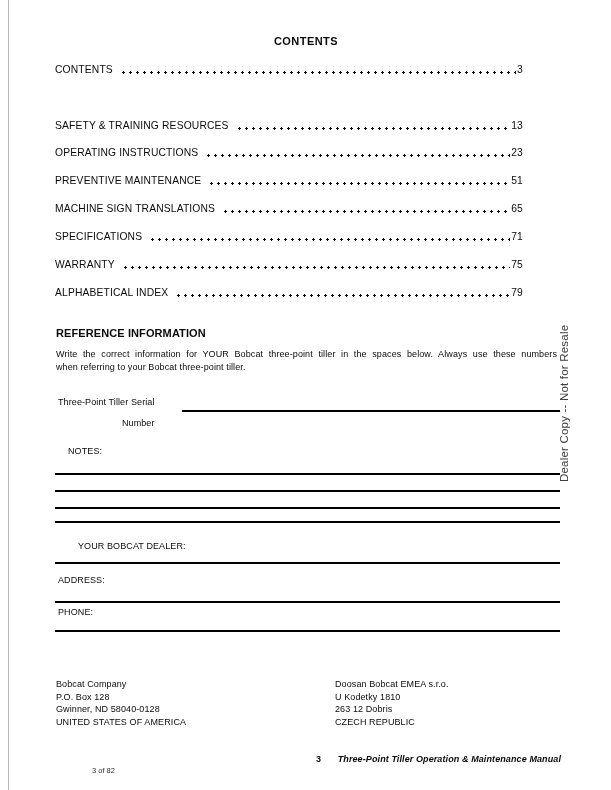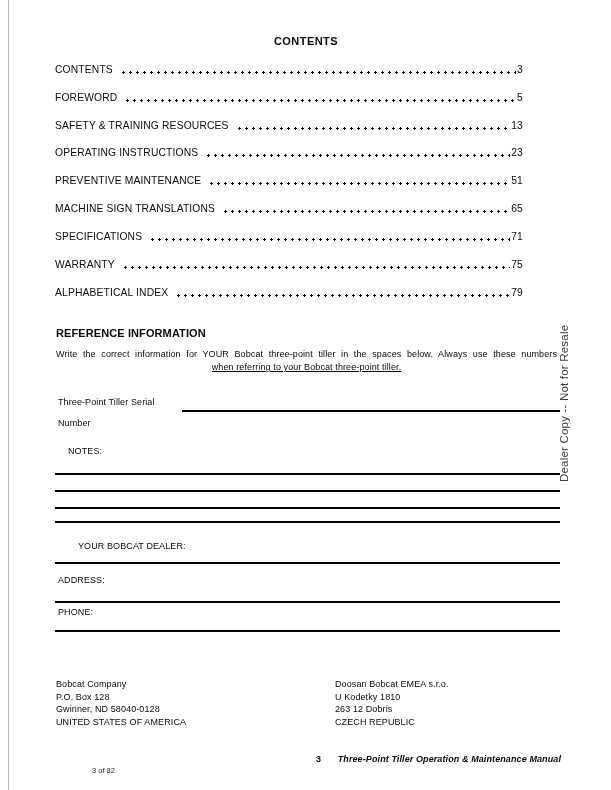--- a/index.html
+++ b/index.html
@@ -18,24 +18,24 @@
     font-size:10.3px; line-height:12px; letter-spacing:0.15px; }
   .toc-label { white-space:nowrap; }
   .toc-dots { flex:1; height:3px; margin:0 1px 2px 7px;
     background-image:radial-gradient(circle, #0a0a0a 1px, rgba(0,0,0,0) 1.25px);
     background-size:7px 3px; background-repeat:repeat-x; background-position:0 50%; }
   .toc-page { white-space:nowrap; }
 
   .ref-heading { position:absolute; top:327px; left:56px; font-size:11px; font-weight:bold; letter-spacing:0.1px; }
   .ref-para { position:absolute; top:348px; left:56px; width:501px; font-size:9px; line-height:13px; letter-spacing:0.1px; }
   .ref-para .l1 { text-align:justify; text-align-last:justify; }
-  .ref-para .l2 { text-align:center;text-decoration:underline; }
+  .ref-para .l2 { text-align:left; }
 
   .lbl { position:absolute; font-size:9px; line-height:10.5px; letter-spacing:0.1px; white-space:pre-line; }
-  .serial-label { top:386px; left:58px; }
+  .serial-label { top:386px; left:58px;text-align:right; }
   .notes-label  { top:446px; left:68px; }
   .dealer-label { top:541px; left:58px;margin-left:20px; }
   .address-label{ top:575px; left:58px; }
   .phone-label  { top:607px; left:58px; }
 
   .rule { position:absolute; height:1.7px; background:#000000; }
   .rule-serial { top:410px; left:182px; width:378px; }
   .rule-wide   { left:55px; width:505px; }
   .rule-n1 { top:473px; } .rule-n2 { top:490px; } .rule-n3 { top:507px; } .rule-n4 { top:521px; }
   .rule-dealer { top:562px; } .rule-address { top:601px; } .rule-phone { top:630px; }
@@ -59,25 +59,20 @@
 <div class="page">
 
   <div class="edge-line"></div>
 
   <div class="doc-title">CONTENTS</div>
 
   <div class="toc-row" style="top:64px">
     <span class="toc-label">CONTENTS</span>
       <span class="toc-dots"></span>
       <span class="toc-page">3</span>
-  </div>
-  <div class="toc-row" style="top:92px">
-    <span class="toc-label">FOREWORD</span>
-      <span class="toc-dots"></span>
-      <span class="toc-page">5</span>
   </div>
   <div class="toc-row" style="top:120px">
     <span class="toc-label">SAFETY &amp; TRAINING RESOURCES</span>
       <span class="toc-dots"></span>
       <span class="toc-page">13</span>
   </div>
   <div class="toc-row" style="top:147px">
     <span class="toc-label">OPERATING INSTRUCTIONS</span>
       <span class="toc-dots"></span>
       <span class="toc-page">23</span>

